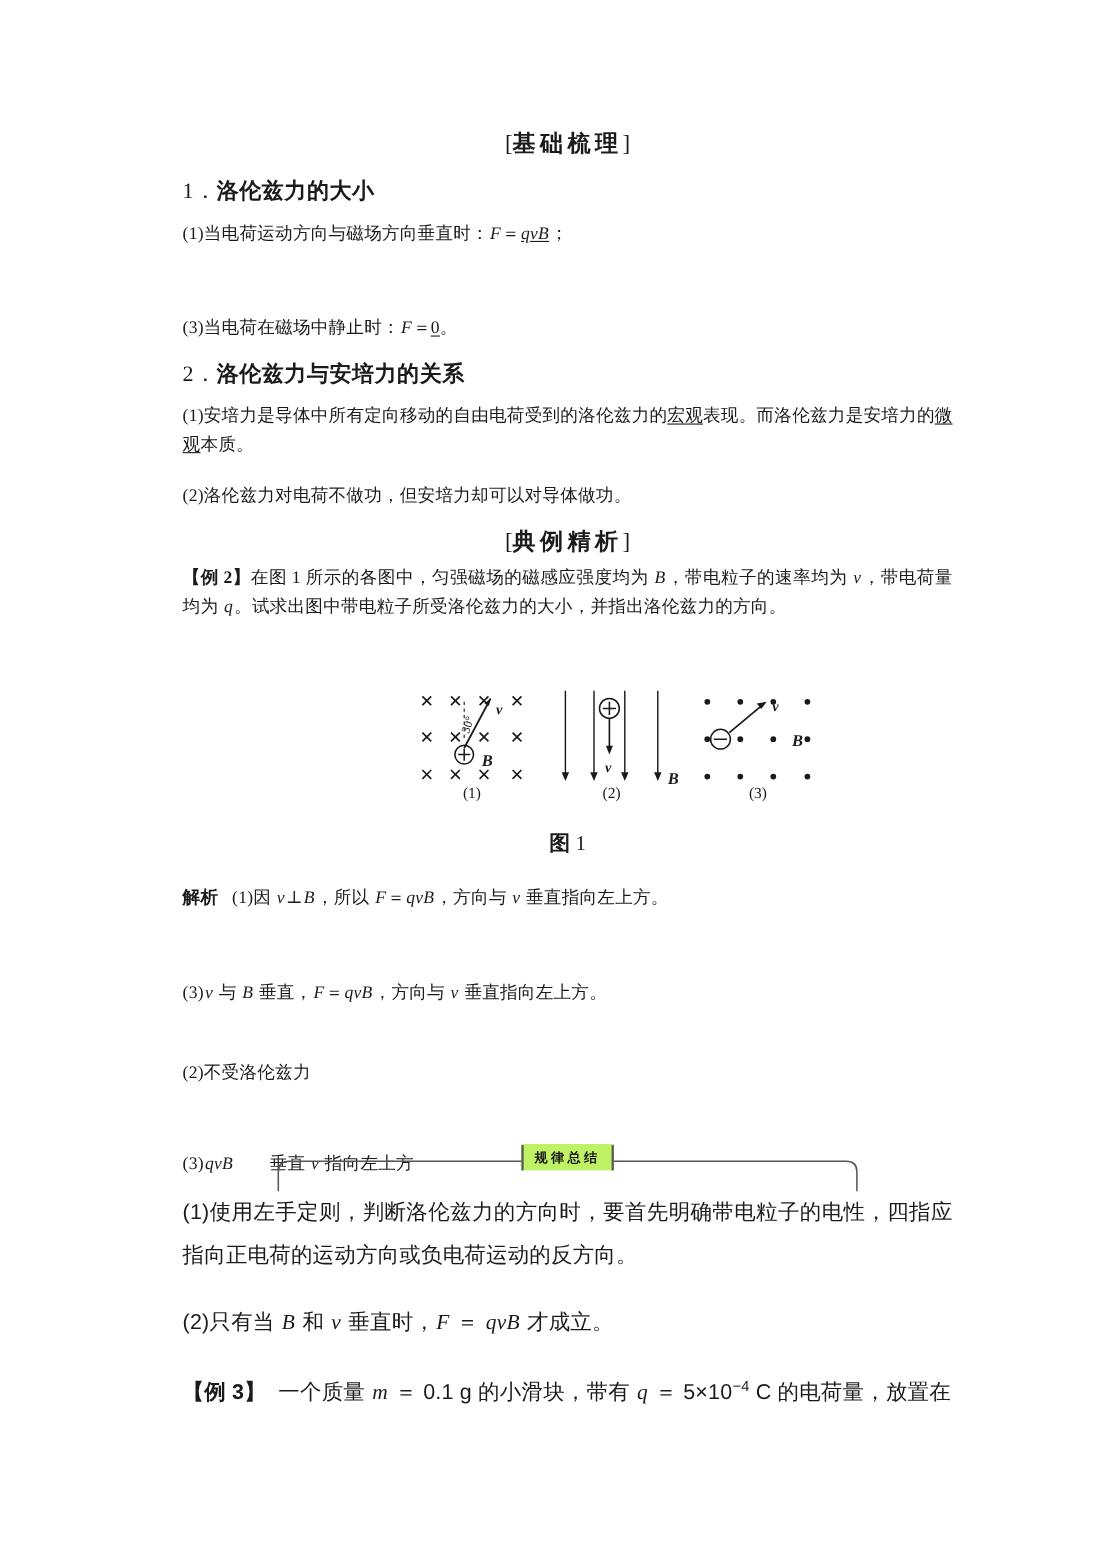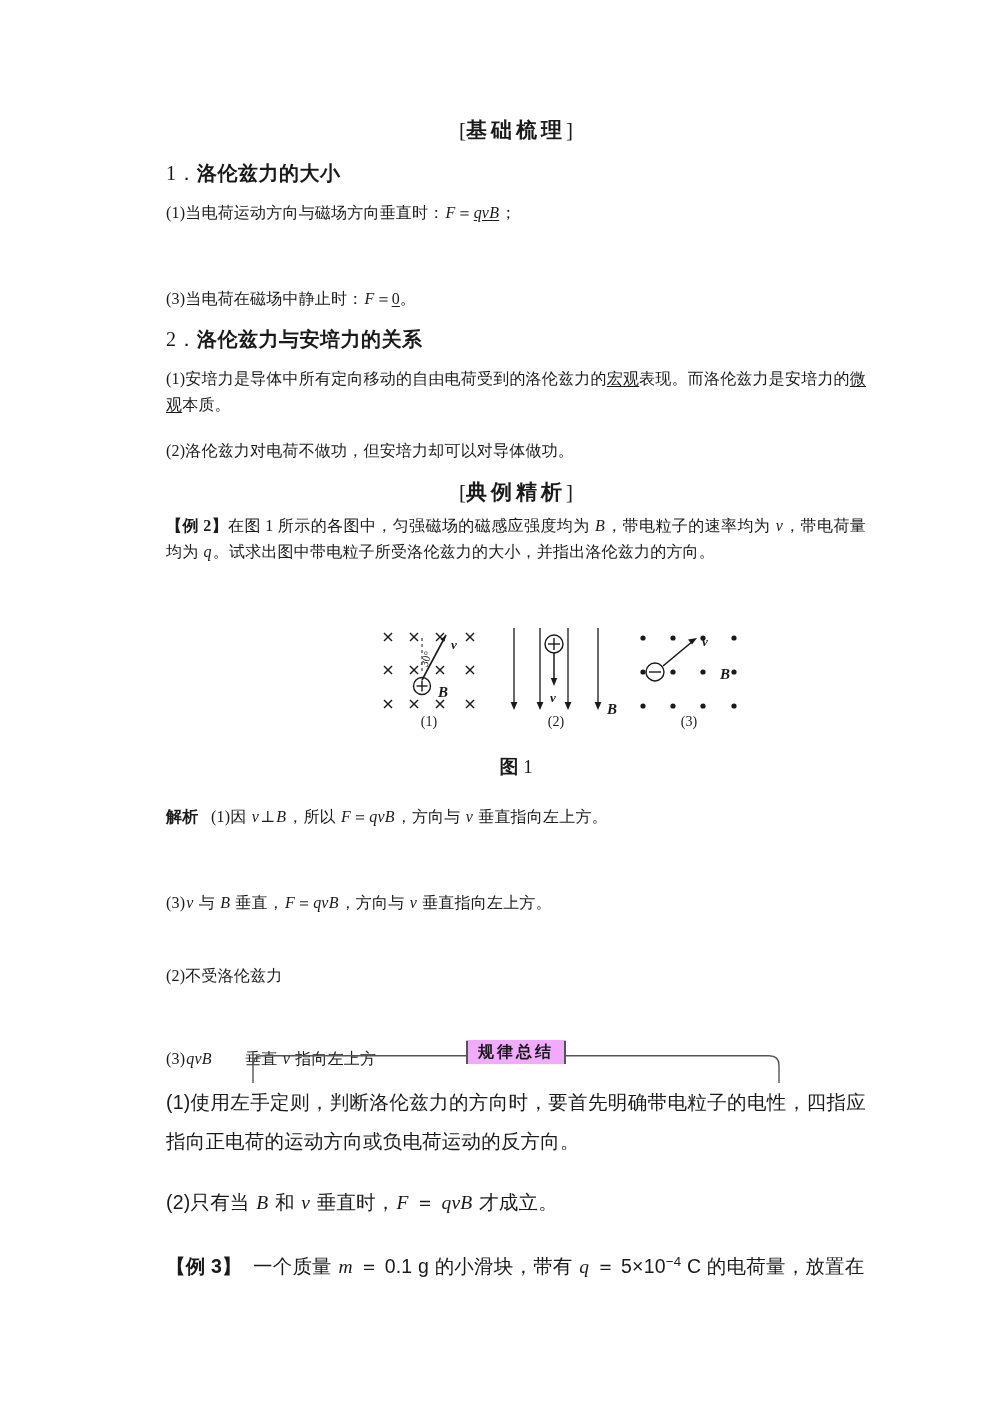--- a/index.html
+++ b/index.html
@@ -78,23 +78,23 @@
   .summary-head .bar {
     position: absolute;
     left: 0; right: 0; top: 12px;
     height: 32px;
   }
   .summary-title {
     position: absolute;
     top: 0;
     left: 50%;
     transform: translateX(-50%);
-    background: #f0abfc;
+    background: #bef264;
     padding: 0 12px;
-    font-size: 16px;
+    font-size: 12px;
     font-weight: bold;
     letter-spacing: 3px;
     font-family: "Liberation Sans", "DejaVu Sans", sans-serif;
     z-index: 3;
     line-height: 24px;
   }
   .summary-title::before,
   .summary-title::after {
     content: "";
     position: absolute;

